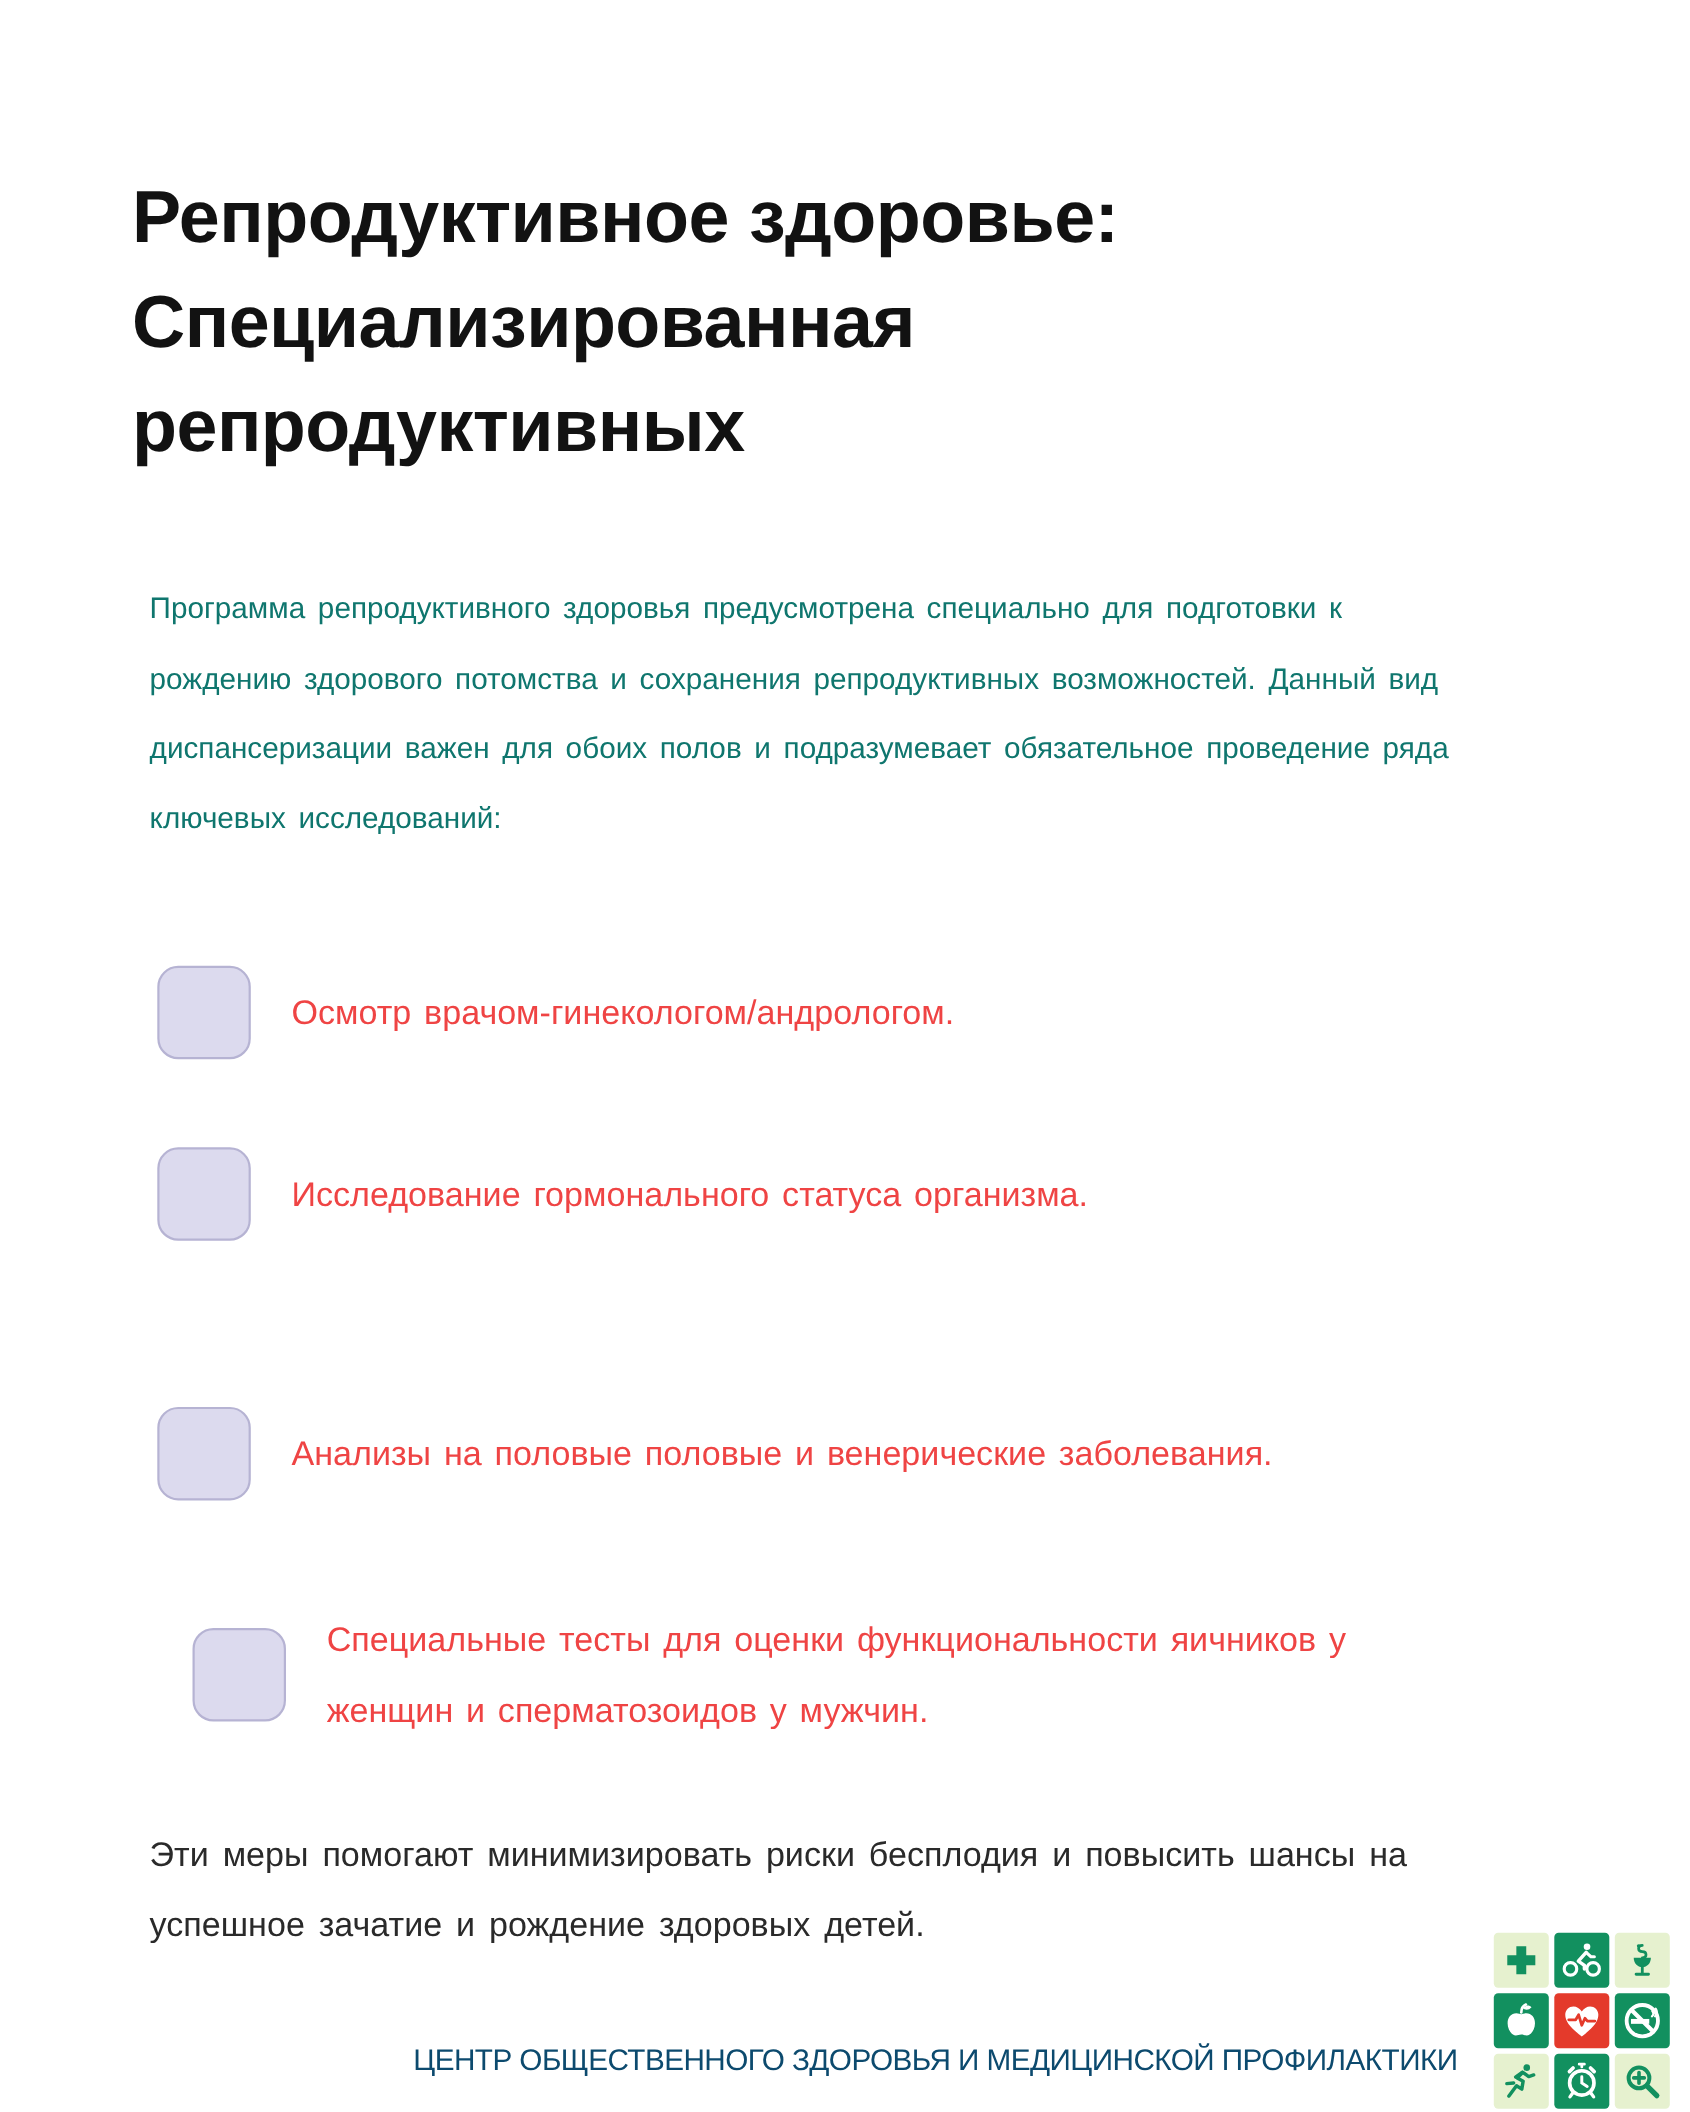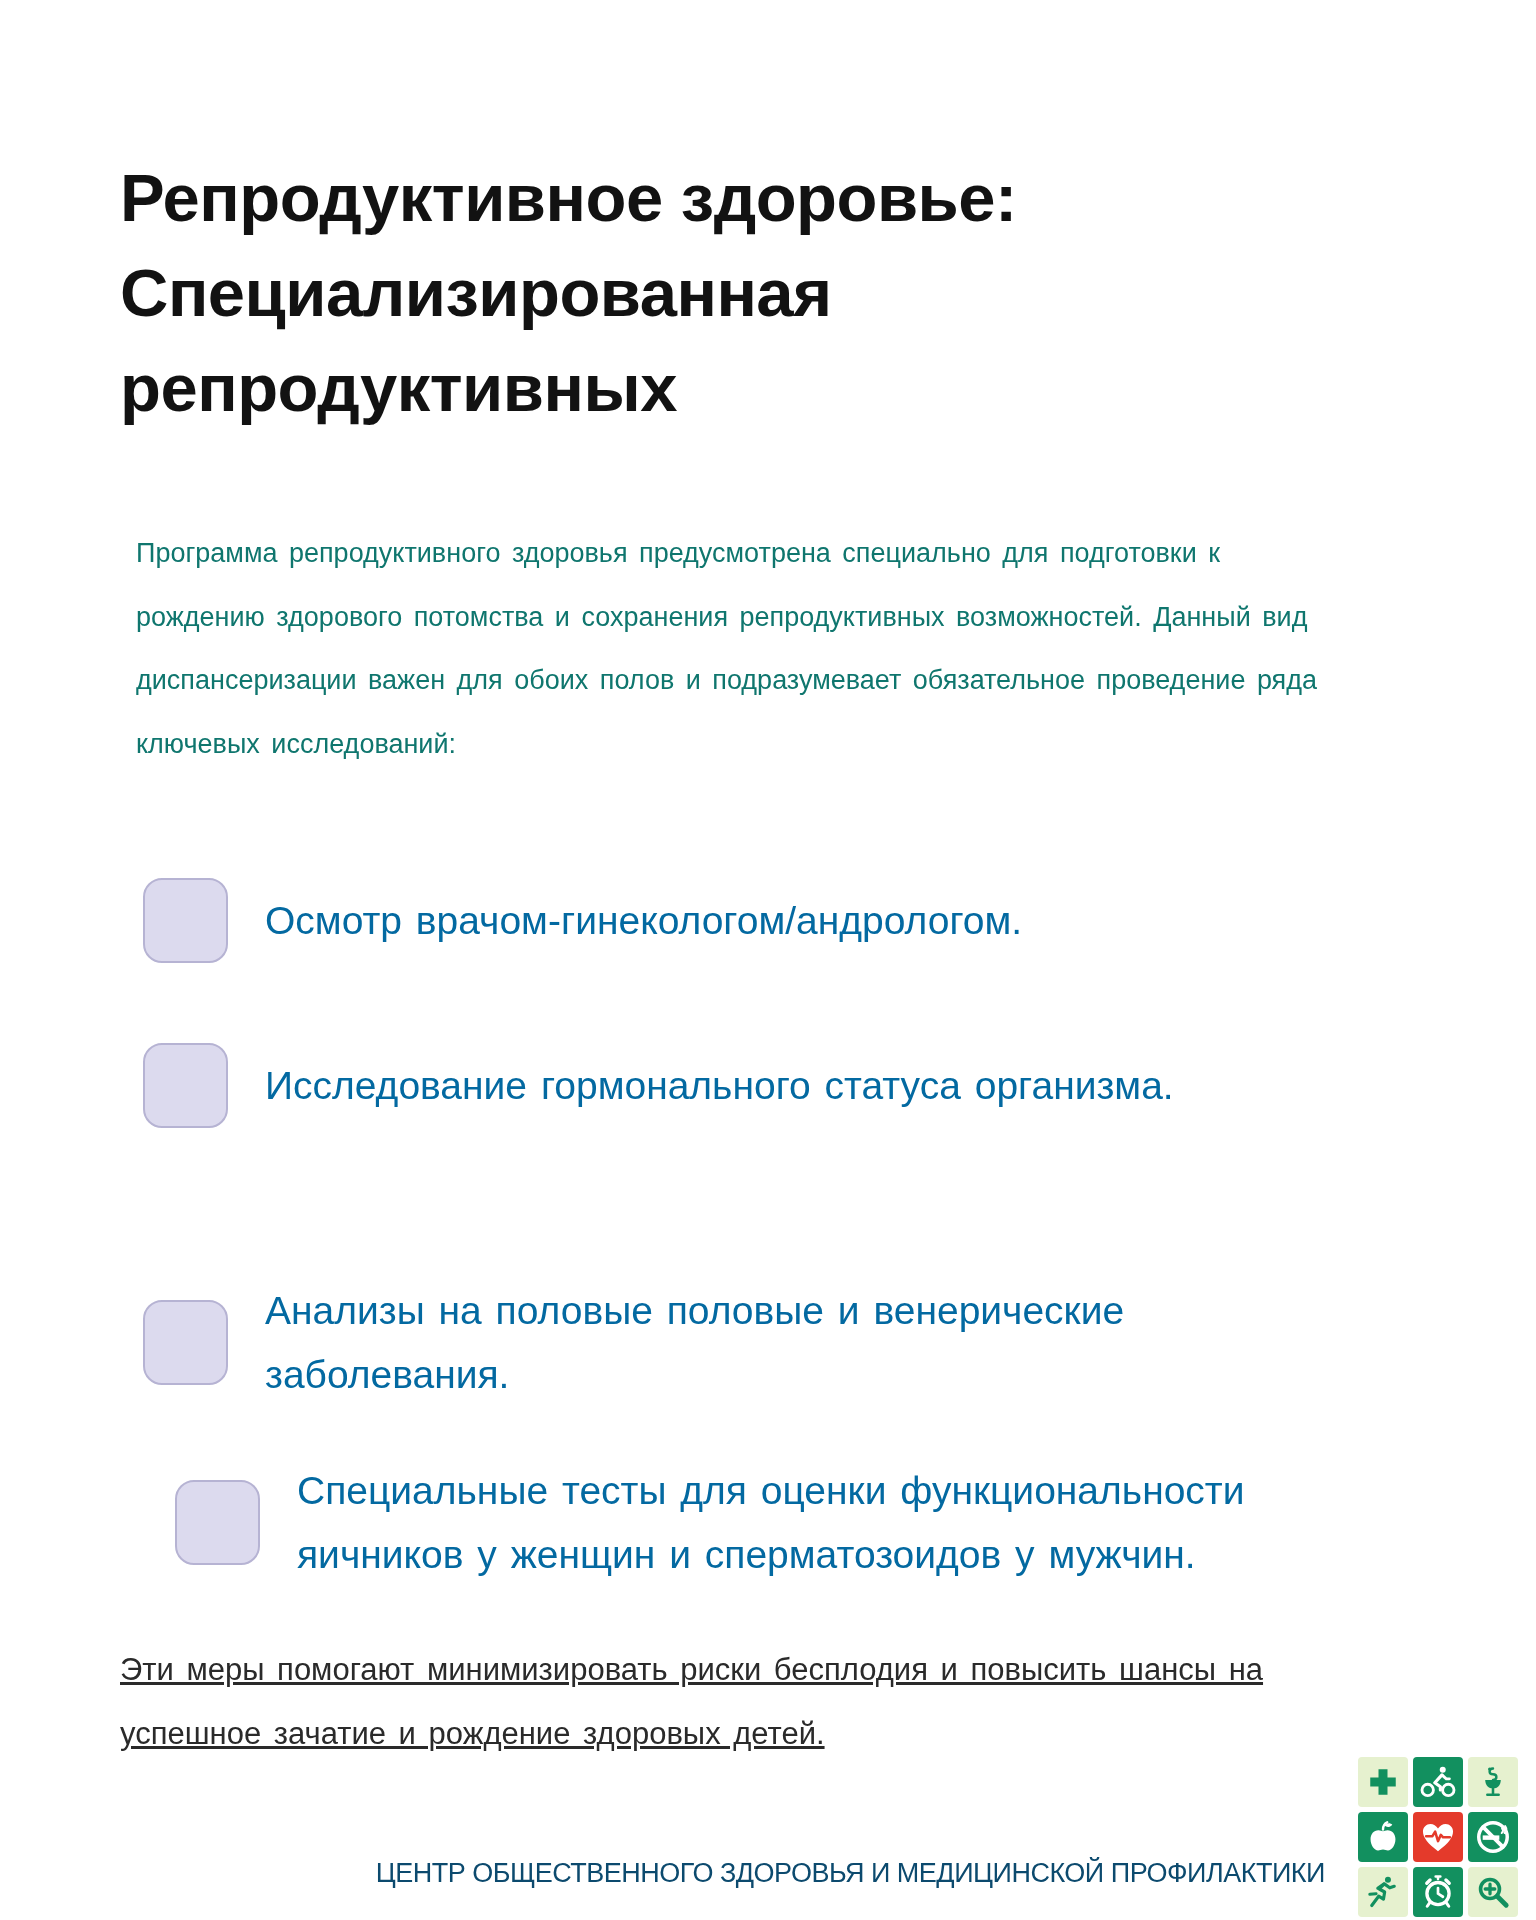--- a/index.html
+++ b/index.html
@@ -50,35 +50,34 @@
     flex:0 0 auto;
     width:85px;height:85px;
     border-radius:19px;
     background:var(--checkbox-fill,#dcdaee);
     border:2px solid var(--checkbox-border,#b6b3d3);
     box-sizing:border-box;
   }
   .check-label{
     margin-left:37px;
     width:1030px;
-    font-size:39px;
+    font-size:31px;
     line-height:63.5px;
     word-spacing:3px;
-    color:#0369a1;
+    color:#ef4444;
   }
   .outro-paragraph{
     position:absolute;
     left:120px;top:1638px;
     width:1220px;
-    margin:0;
+    margin:16px;
     font-size:31px;
     line-height:63.5px;
     word-spacing:4px;
     color:#2a2a2a;
-    text-decoration:underline;
   }
   .footer-org{
     position:absolute;
     right:211px;top:1858px;
     font-size:27px;
     letter-spacing:-0.5px;
     white-space:nowrap;
     color:#0c4a6e;
   }
   .logo-grid{

